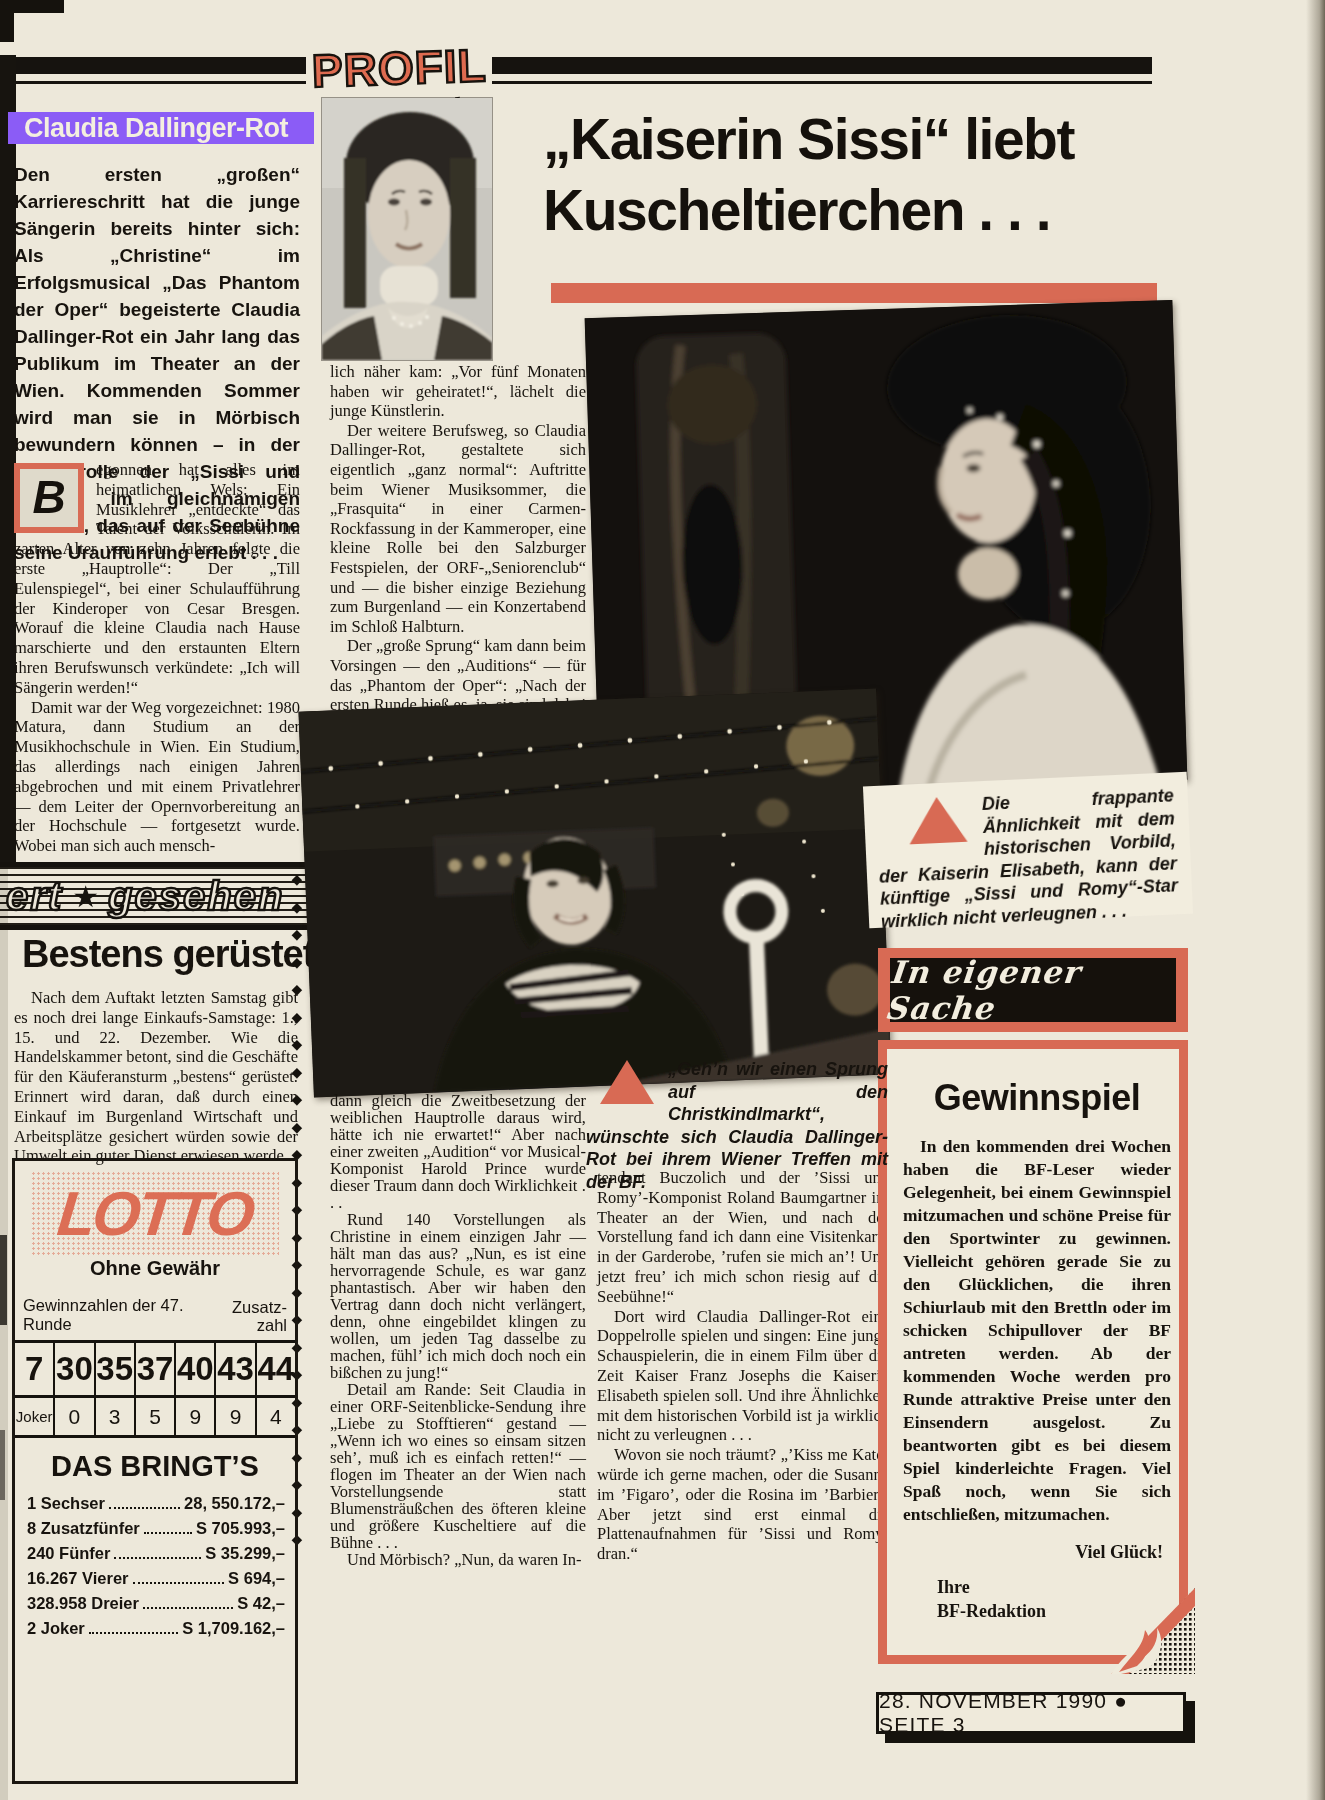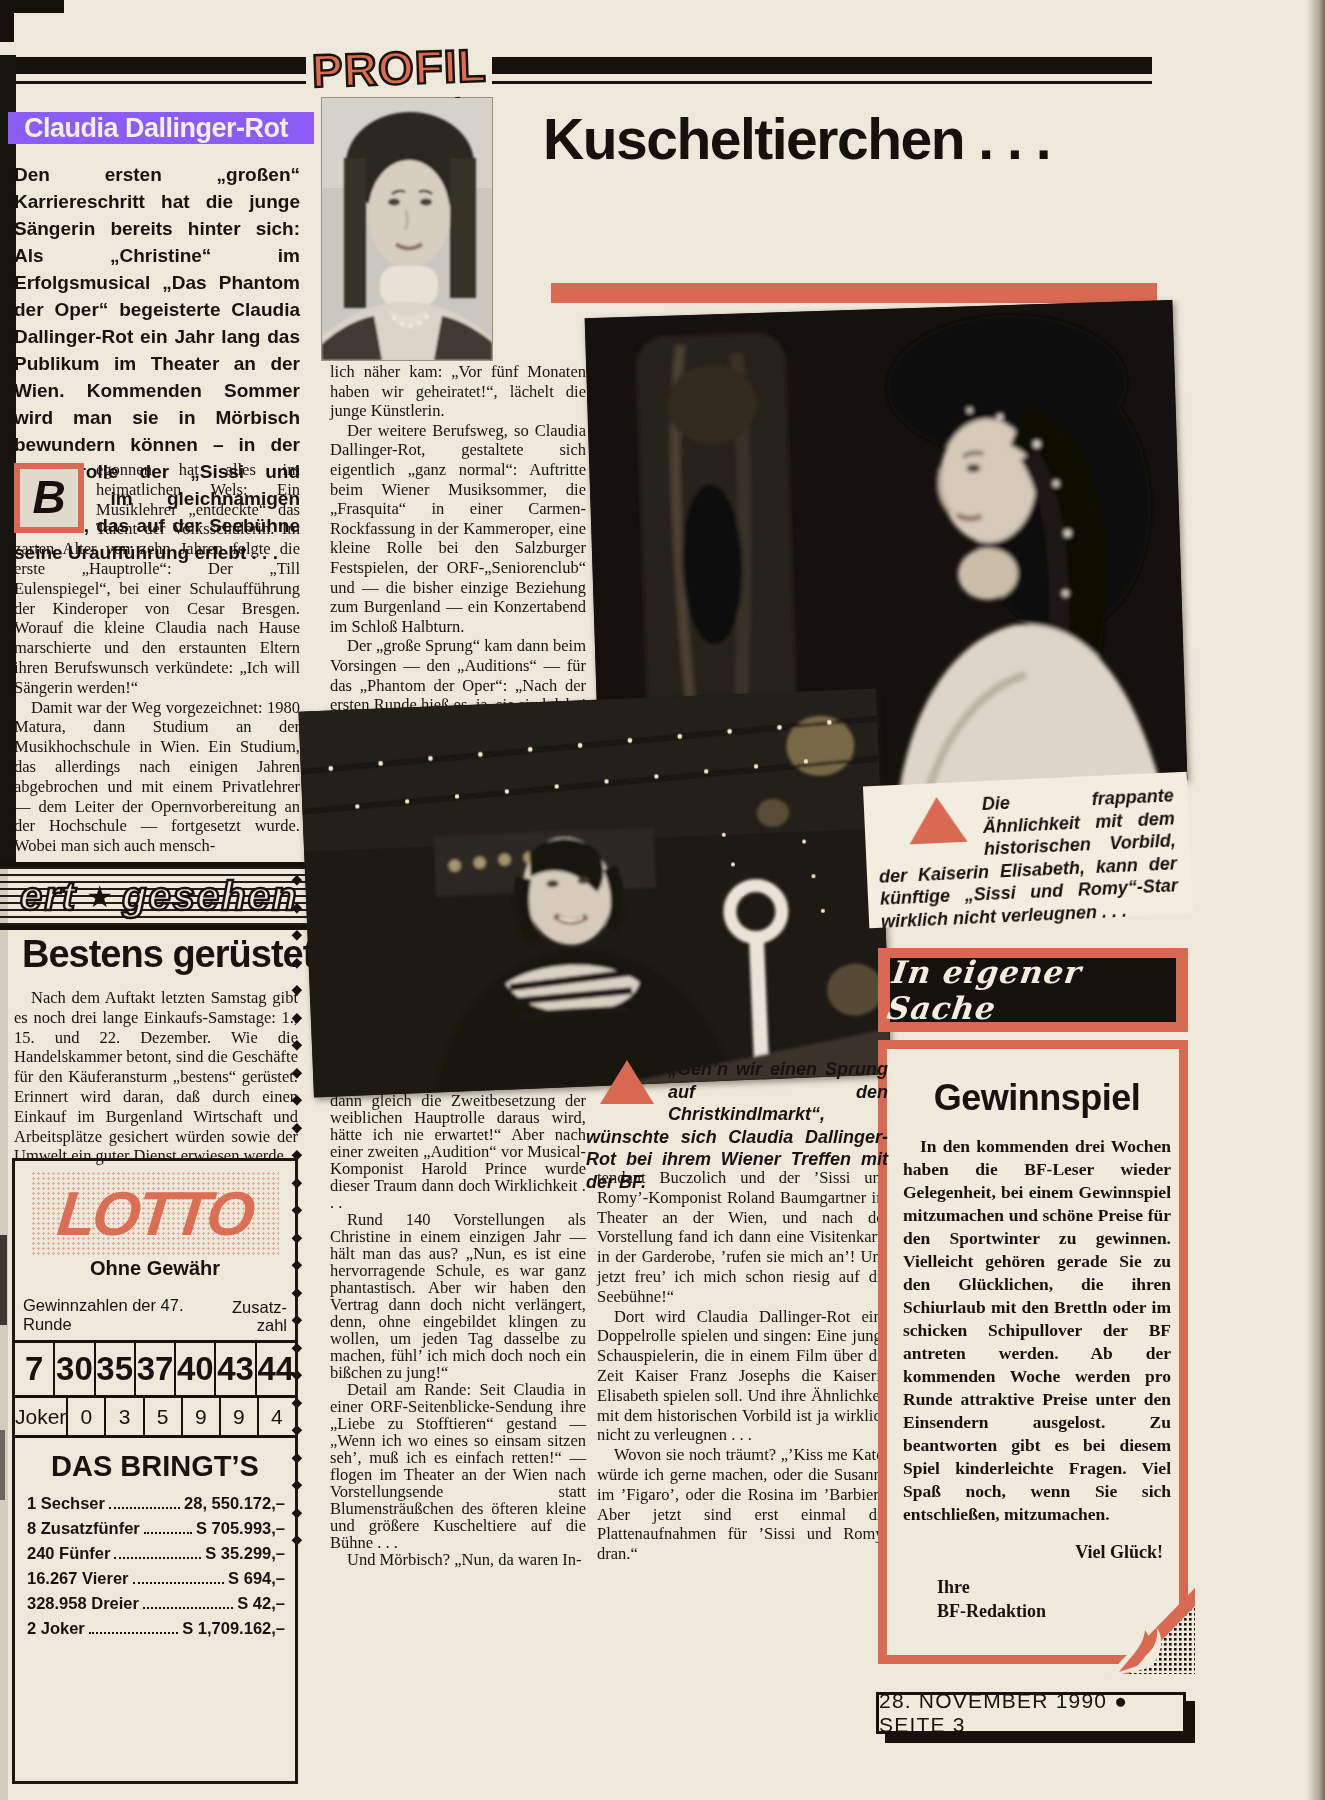--- a/index.html
+++ b/index.html
@@ -32,21 +32,21 @@
   
   .claudia-box{left:8px;top:112px;width:290px;height:32px;background:#8b5cf6;color:#f4efdf;display:flex;align-items:center;padding-left:16px;font-family:"Liberation Sans",sans-serif;font-weight:bold;font-size:27px;letter-spacing:-0.5px;}
   .intro{left:14px;top:161px;width:286px;font-family:"Liberation Sans",sans-serif;font-weight:bold;font-size:19px;line-height:27px;text-align:justify;}
   .body-left{left:14px;top:460px;width:286px;font-size:16.5px;line-height:19.8px;text-align:justify;}
   .body-left p{margin:0;}
   .indent{text-indent:17px;}
   .dropcap-box{float:left;width:58px;height:58px;border:6px solid #d86a54;background:#dfdacb;margin:3px 12px 2px 0;display:flex;align-items:center;justify-content:center;font-family:"Liberation Sans",sans-serif;font-style:italic;font-weight:900;font-size:46px;color:#15110c;}
   
   .gesehen-banner{left:0;top:862px;width:303px;height:58px;border-top:5px solid #15120d;border-bottom:5px solid #15120d;
     background:repeating-linear-gradient(180deg,#211d16 0 2px,rgba(0,0,0,0) 2px 7px);
-    display:flex;align-items:center;padding-left:20px;gap:9px;text-align:center;}
+    display:flex;align-items:center;padding-left:6px;gap:9px;text-align:center;}
   .banner-word{font-family:"Liberation Sans",sans-serif;font-style:italic;font-weight:900;font-size:40px;color:#ede8da;-webkit-text-stroke:2.5px #15120d;letter-spacing:2px;}
   .banner-star{font-size:30px;color:#15120d;}
   .bestens-title{left:22px;top:933px;font-family:"Liberation Sans",sans-serif;font-weight:900;font-size:38px;letter-spacing:-1px;}
   .bestens-body{left:14px;top:988px;width:284px;font-size:16.5px;line-height:19.8px;text-align:justify;text-indent:17px;}
   
   .diamonds{left:288px;top:866px;width:18px;text-align:center;font-size:14px;line-height:27.5px;color:#15120d;white-space:pre-line;}
   
   .lotto-box{left:12px;top:1158px;width:280px;height:620px;border:3px solid #1b1711;}
   .lotto-logo-wrap{margin:10px auto 0;width:248px;height:84px;display:flex;align-items:center;justify-content:center;
     background-image:radial-gradient(circle,rgba(220,110,85,.50) 1px,rgba(0,0,0,0) 1.4px);background-size:5px 5px;}
@@ -54,21 +54,21 @@
   .lotto-ohne{text-align:center;font-family:"Liberation Sans",sans-serif;font-weight:bold;font-size:20px;margin-top:2px;}
   .lotto-game{text-align:center;font-family:"Liberation Sans",sans-serif;font-weight:900;font-size:35px;margin-top:8px;letter-spacing:0.5px;}
   .lotto-labels{display:flex;justify-content:space-between;align-items:flex-end;padding:0 8px;margin-top:16px;font-family:"Liberation Sans",sans-serif;font-size:16.5px;}
   .zusatz{white-space:pre-line;text-align:right;line-height:18px;}
   .num-table{margin-top:6px;border-top:3px solid #15120d;border-bottom:3px solid #15120d;}
   .num-row{display:flex;border-bottom:3px solid #15120d;}
   .num-row:last-child{border-bottom:none;}
   .num-cell{flex:1;border-right:2px solid #15120d;text-align:center;font-family:"Liberation Sans",sans-serif;font-weight:900;font-size:33px;line-height:52px;}
   .num-cell:last-child{border-right:none;}
   .joker-row .num-cell{font-weight:normal;font-size:21px;line-height:37px;}
-  .joker-row .joker-label{font-size:21px;}
+  .joker-row .joker-label{font-size:15px;}
   .bringts-title{text-align:center;font-family:"Liberation Sans",sans-serif;font-weight:900;font-size:29px;margin-top:12px;letter-spacing:0;}
   .results{padding:8px 10px 0 12px;font-family:"Liberation Sans",sans-serif;font-weight:bold;font-size:16.5px;line-height:25px;}
   .res-row{display:flex;align-items:baseline;}
   .leader{flex:1;border-bottom:2.5px dotted #15120d;margin:0 4px 4px 4px;}
   .res-val{white-space:nowrap;}
   
   .col-mid-top{left:330px;top:362px;width:256px;font-size:16.5px;line-height:19.6px;text-align:justify;}
   .col-mid-top p,.col-mid-bot p,.col-right-bot p{margin:0;}
   .col-mid-bot{left:330px;top:1092px;width:256px;font-size:16.5px;line-height:17px;text-align:justify;}
   .col-right-bot{left:597px;top:1168px;width:292px;font-size:16.5px;line-height:19.8px;text-align:justify;}
@@ -111,20 +111,21 @@
   <div class="abs left-mark2"></div>
 
   <div class="abs bar-top"></div>
   <div class="abs bar-thin"></div>
   <div class="abs profil-wrap">
     <span class="profil-text">PROFIL</span>
   </div>
   <div class="abs der-woche">der Woche</div>
 
   <div class="abs headline">
+    <div>„Kaiserin Sissi“ liebt</div>
     <div>Kuscheltierchen . . .</div>
   </div>
   <div class="abs red-bar"></div>
 
   <div class="abs claudia-box">
     <span>Claudia Dallinger-Rot</span>
   </div>
   <div class="abs intro">Den ersten „großen“ Karriereschritt hat die junge Sängerin bereits hinter sich: Als „Christine“ im Erfolgsmusical „Das Phantom der Oper“ begeisterte Claudia Dallinger-Rot ein Jahr lang das Publikum im Theater an der Wien. Kommenden Sommer wird man sie in Mörbisch bewundern können – in der Doppelrolle der „Sissi und Romy“ im gleichnamigen Musical, das auf der Seebühne seine Uraufführung erlebt . . .</div>
   <div class="abs body-left">
     <p>

